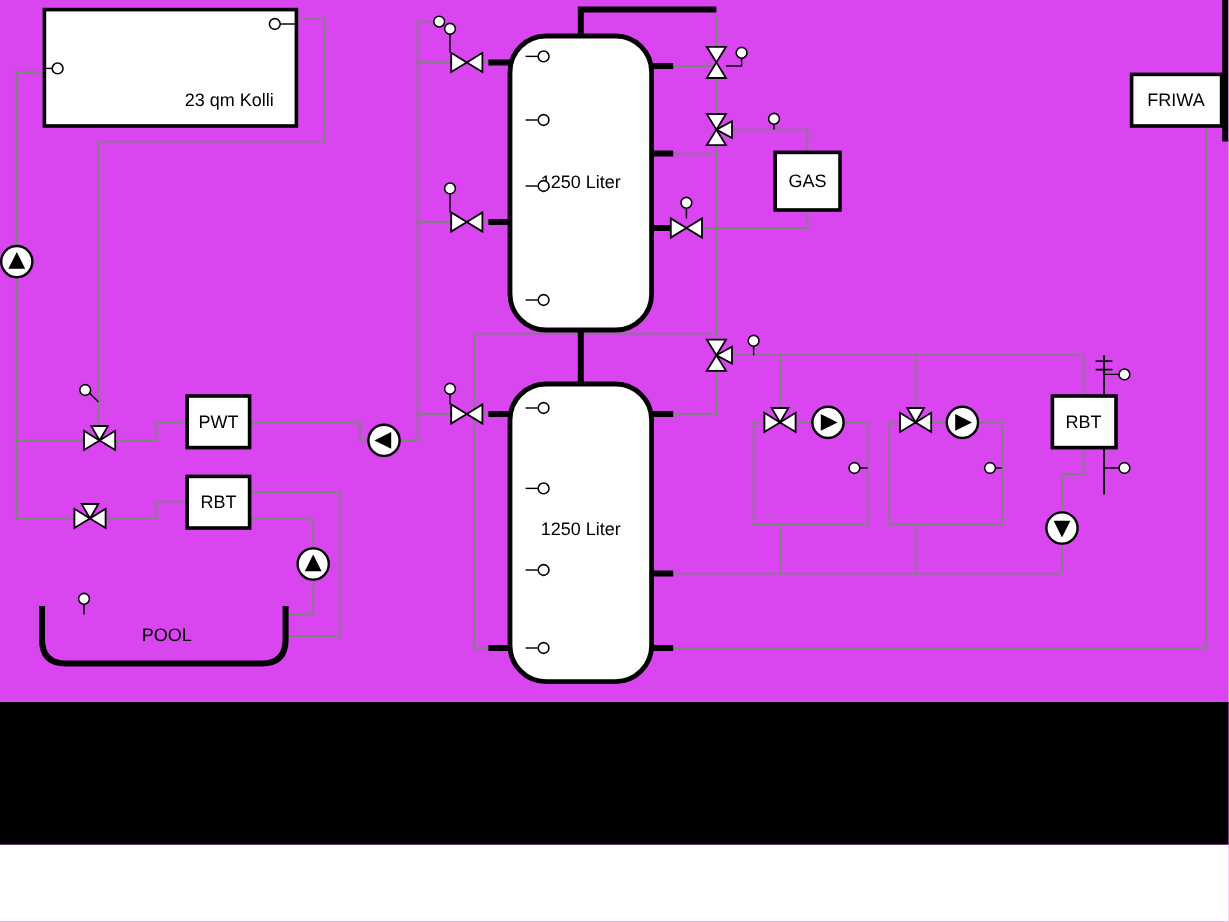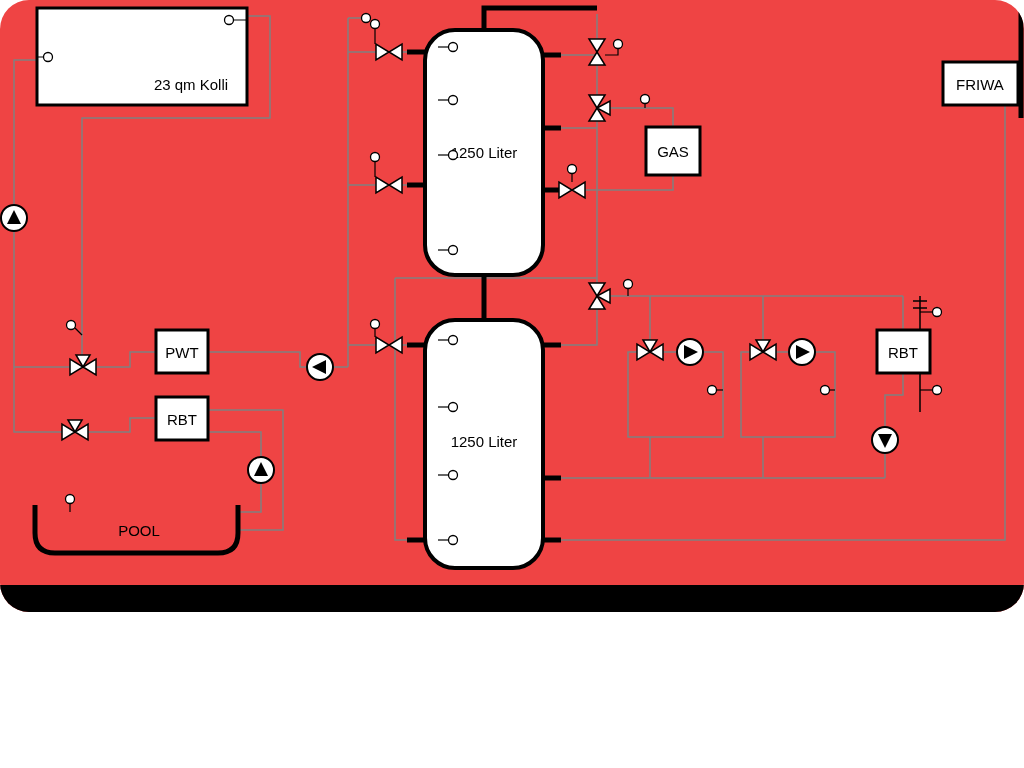--- a/index.html
+++ b/index.html
@@ -1,18 +1,18 @@
 <!DOCTYPE html>
 <html><head>
 <meta charset="utf-8">
 <style>
   html,body { margin:0; padding:0; background:#fff; }
   #stage {
-    position:relative; width:1024px; height:612px; background:#ef4444;
-    font-family:"Liberation Sans", sans-serif; overflow:hidden;border-radius:29px;
+    position:relative; width:1024px; height:704px; background:#d946ef;
+    font-family:"Liberation Sans", sans-serif; overflow:hidden;
   }
   svg text {
     font-family:"Liberation Sans", sans-serif;
     font-size:15px; fill:#000;
     text-anchor:middle; dominant-baseline:central;
   }
   .pipe-thin  { stroke:#808080; stroke-width:1.5; fill:none; }
   .pipe-thick { stroke:#000; stroke-width:5; fill:none; stroke-linecap:butt; }
   .box  { fill:#fff; stroke:#000; stroke-width:3; }
   .tank { fill:#fff; stroke:#000; stroke-width:4; }

